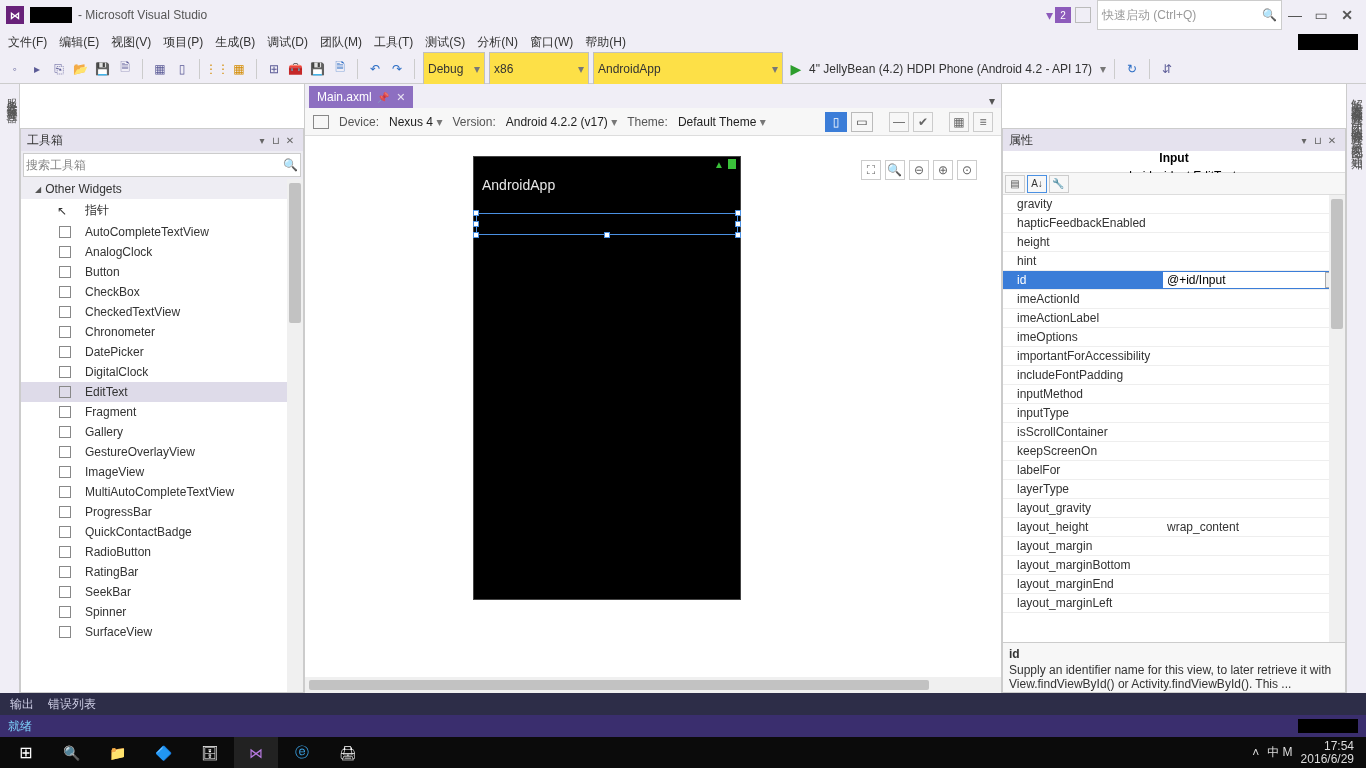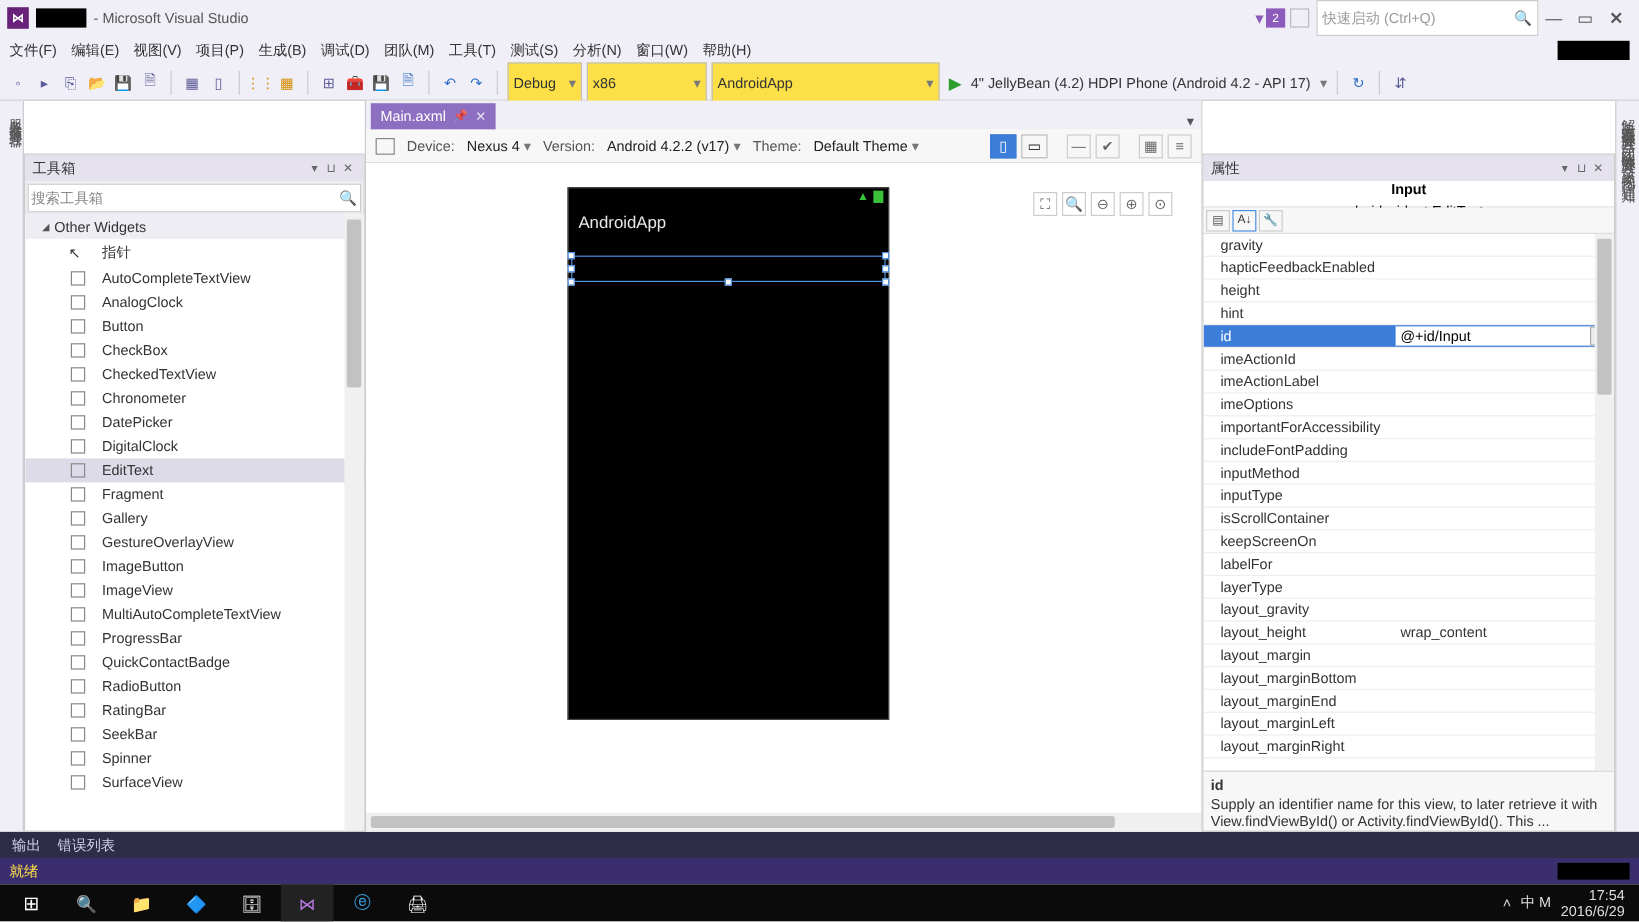--- a/index.html
+++ b/index.html
@@ -108,21 +108,21 @@
 .prop-row.sel .pn{color:#fff;}
 .prop-row.sel .pv{background:#fff;color:#000;display:flex;align-items:center;}
 .prop-row.sel .ell{margin-left:auto;width:18px;border:1px solid #aaa;text-align:center;background:#eee;margin-right:2px;}
 .prop-scroll{position:absolute;right:0;top:0;bottom:0;width:16px;background:#f0f0f0;}
 .prop-scroll .thumb{position:absolute;left:2px;right:2px;top:4px;height:130px;background:#c2c2c2;border-radius:2px;}
 .prop-desc{height:50px;border-top:1px solid #ccc;background:#f7f7f7;padding:4px 6px;color:#333;}
 .prop-desc b{display:block;font-weight:bold;margin-bottom:2px;}
 
 
 .bottomdock { height:22px; background:#2d2d48; color:#cfcfe6; display:flex; align-items:center; padding:0 10px; gap:14px;}
-.statusbar { height:22px; background:#3a2e6e; color:#fde047; display:flex; align-items:center; padding:0 8px;}
+.statusbar { height:22px; background:#3a2e6e; color:#7dd3fc; display:flex; align-items:center; padding:0 8px;}
 .statusbar .sredact{margin-left:auto;width:60px;height:14px;background:#000;}
 
 
 .taskbar { height:31px; background:#0b0b0b; display:flex; align-items:center; padding:0 4px; gap:2px;}
 .taskbar .tbtn{width:44px;height:31px;display:flex;align-items:center;justify-content:center;color:#fff;font-size:14px;}
 .taskbar .tbtn.win{font-size:16px;}
 .taskbar .tray{margin-left:auto;display:flex;align-items:center;gap:8px;color:#ddd;padding-right:8px;}
 .taskbar .clock{text-align:right;line-height:13px;font-size:11px;}
 </style>
 </head>
@@ -266,24 +266,20 @@
             <span class="cb"></span>
             <span class="lbl">Fragment</span>
           </div>
           <div class="tb-item">
             <span class="cb"></span>
             <span class="lbl">Gallery</span>
           </div>
           <div class="tb-item">
             <span class="cb"></span>
             <span class="lbl">GestureOverlayView</span>
-          </div>
-          <div class="tb-item">
-            <span class="cb"></span>
-            <span class="lbl">ImageButton</span>
           </div>
           <div class="tb-item">
             <span class="cb"></span>
             <span class="lbl">ImageView</span>
           </div>
           <div class="tb-item">
             <span class="cb"></span>
             <span class="lbl">MultiAutoCompleteTextView</span>
           </div>
           <div class="tb-item">
@@ -480,24 +476,20 @@
             <div class="pv"></div>
           </div>
           <div class="prop-row">
             <div class="pn">layout_marginEnd</div>
             <div class="pv"></div>
           </div>
           <div class="prop-row">
             <div class="pn">layout_marginLeft</div>
             <div class="pv"></div>
           </div>
-          <div class="prop-row">
-            <div class="pn">layout_marginRight</div>
-            <div class="pv"></div>
-          </div>
         </div>
       <div class="prop-scroll">
           <div class="thumb"></div>
         </div>
     </div>
     <div class="prop-desc">
       <b>id</b>
       <span>Supply an identifier name for this view, to later retrieve it with View.findViewById() or Activity.findViewById(). This ...</span>
     </div>
   </div>

